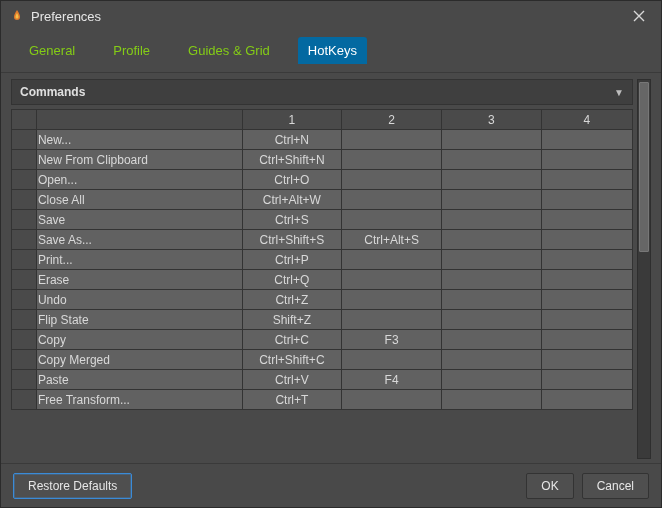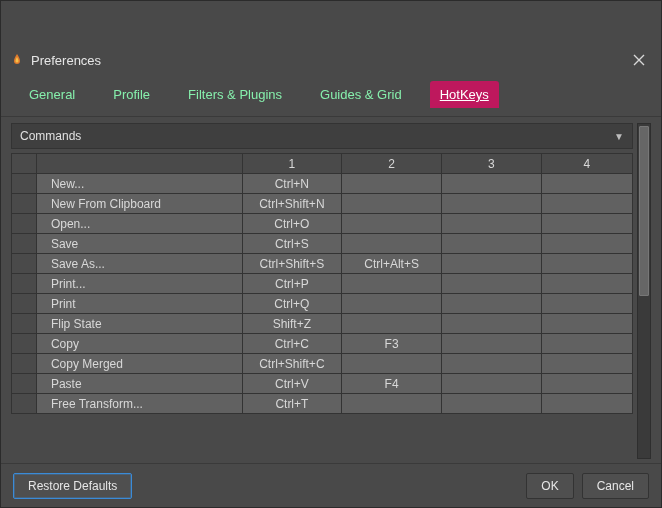--- a/index.html
+++ b/index.html
@@ -13,50 +13,48 @@
   .window {
     width: 662px; height: 508px;
     background: #494949;
     border: 1px solid #2b2b2b;
     display: flex; flex-direction: column;
   }
   .titlebar {
     height: 30px;
     display: flex; align-items: center;
     padding: 0 8px;
-    margin-top: 44px;
   }
   .titlebar .app-icon {
     width: 16px; height: 16px; margin-right: 6px;
     display: inline-flex; align-items: center; justify-content: center;
   }
   .titlebar .title { font-size: 13px; color: #e6e6e6; }
   .titlebar .spacer { flex: 1; }
   .titlebar .close {
     width: 28px; height: 28px;
     display: flex; align-items: center; justify-content: center;
     color: #d8d8d8; font-size: 14px;
     cursor: pointer;
   }
   .tabs {
     display: flex; gap: 18px;
     padding: 6px 18px 8px 18px;
     border-bottom: 1px solid #3a3a3a;
   }
   .tab {
     padding: 6px 10px;
-    color: #86efac;
+    color: #84cc16;
     font-size: 13px;
     cursor: pointer;
     border-radius: 3px 3px 0 0;
   }
   .tab.active {
-    background: #be185d;
+    background: #0369a1;
     color: #fff;
-    text-decoration: underline;
   }
   .content {
     flex: 1;
     position: relative;
     padding: 0 6px 0 0;
     display: flex;
   }
   .inner {
     flex: 1;
     display: flex; flex-direction: column;
@@ -64,20 +62,21 @@
   }
   .section-header {
     background: #3f3f3f;
     border: 1px solid #333;
     padding: 5px 8px;
     font-size: 12px;
     color: #e0e0e0;
     margin: 6px 4px 4px 0;
     display: flex; align-items: center;
     cursor: pointer;
+    font-weight: bold;
   }
   .section-header .chev { margin-left: auto; font-size: 10px; color: #bdbdbd; }
   .grid-wrap {
     flex: 1;
     overflow: hidden;
     margin: 0 4px 0 0;
   }
   table.hotkeys {
     width: 100%;
     border-collapse: collapse;
@@ -96,21 +95,21 @@
     background: #4a4a4a;
     font-weight: normal;
     text-align: center;
   }
   col.spacer { width: 24px; }
   col.cmd { width: 198px; }
   col.k { width: 96px; }
   col.klast { width: 88px; }
   td.cmd {
     background: #616161;
-    padding-left: 14px;
+    padding-left: 1px;
     cursor: pointer;
   }
   td.key {
     background: #616161;
     text-align: center;
     cursor: pointer;
   }
   td.sp { background: #4a4a4a; }
   th.sp { background: #4a4a4a; }
 
@@ -168,21 +167,20 @@
     <div class="close">
       <svg width="12" height="12" viewBox="0 0 12 12">
           <path d="M1 1 L11 11 M11 1 L1 11" stroke="#d8d8d8" stroke-width="1.4"></path>
         </svg>
     </div>
   </div>
 
   <div class="tabs">
     <div class="tab">General</div>
     <div class="tab">Profile</div>
-    <div class="tab">Filters &amp; Plugins</div>
     <div class="tab">Guides &amp; Grid</div>
     <div class="tab active">HotKeys</div>
   </div>
 
   <div class="content">
     <div class="inner">
       <div class="section-header">
         <span>Commands</span>
         <span class="chev">▼</span>
       </div>
@@ -226,20 +224,28 @@
               <tr>
                 <td class="sp"></td>
                 <td class="cmd">Open...</td>
                 <td class="key">Ctrl+O</td>
                 <td class="key"></td>
                 <td class="key"></td>
                 <td class="key"></td>
               </tr>
               <tr>
                 <td class="sp"></td>
+                <td class="cmd">Close All</td>
+                <td class="key">Ctrl+Alt+W</td>
+                <td class="key"></td>
+                <td class="key"></td>
+                <td class="key"></td>
+              </tr>
+              <tr>
+                <td class="sp"></td>
                 <td class="cmd">Save</td>
                 <td class="key">Ctrl+S</td>
                 <td class="key"></td>
                 <td class="key"></td>
                 <td class="key"></td>
               </tr>
               <tr>
                 <td class="sp"></td>
                 <td class="cmd">Save As...</td>
                 <td class="key">Ctrl+Shift+S</td>
@@ -250,22 +256,30 @@
               <tr>
                 <td class="sp"></td>
                 <td class="cmd">Print...</td>
                 <td class="key">Ctrl+P</td>
                 <td class="key"></td>
                 <td class="key"></td>
                 <td class="key"></td>
               </tr>
               <tr>
                 <td class="sp"></td>
-                <td class="cmd">Print</td>
+                <td class="cmd">Erase</td>
                 <td class="key">Ctrl+Q</td>
+                <td class="key"></td>
+                <td class="key"></td>
+                <td class="key"></td>
+              </tr>
+              <tr>
+                <td class="sp"></td>
+                <td class="cmd">Undo</td>
+                <td class="key">Ctrl+Z</td>
                 <td class="key"></td>
                 <td class="key"></td>
                 <td class="key"></td>
               </tr>
               <tr>
                 <td class="sp"></td>
                 <td class="cmd">Flip State</td>
                 <td class="key">Shift+Z</td>
                 <td class="key"></td>
                 <td class="key"></td>

